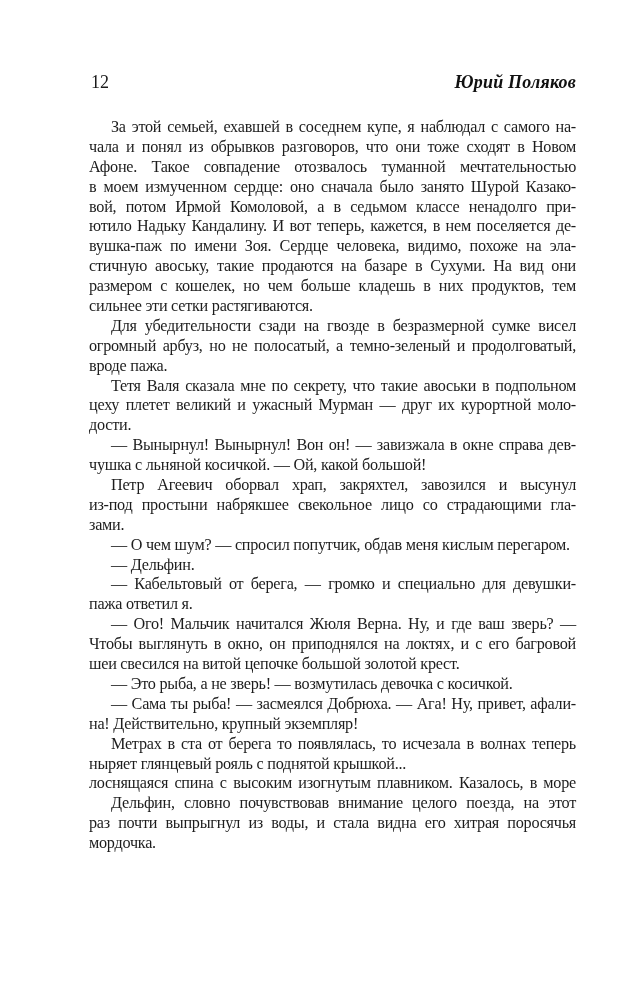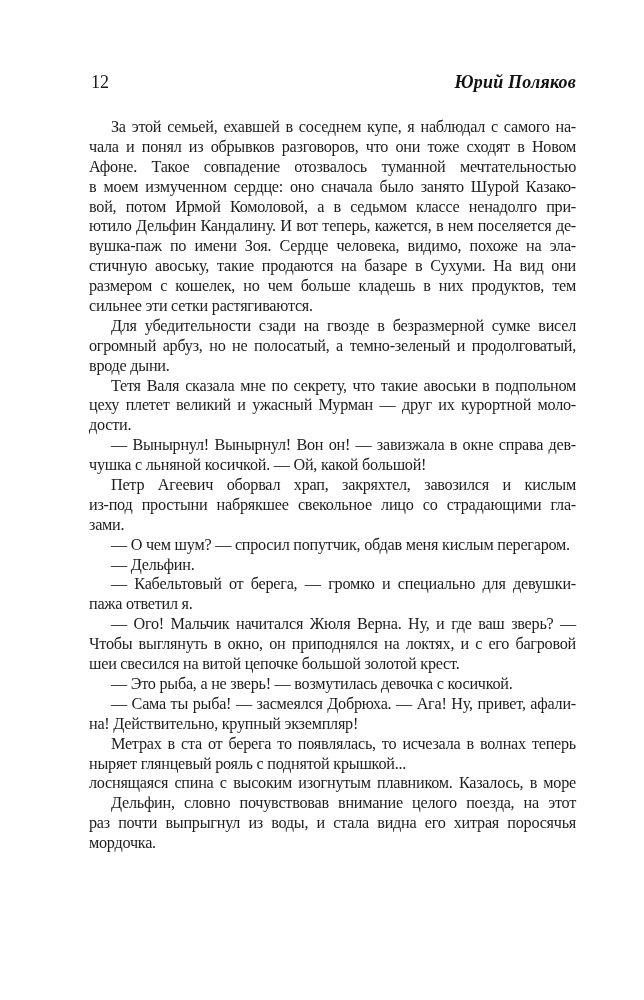--- a/index.html
+++ b/index.html
@@ -85,42 +85,42 @@
     <span class="book-author">Юрий Поляков</span>
   </div>
 
   <div class="body-text" id="body-text">
       <div class="para">
         <span class="line indent">За этой семьей, ехавшей в соседнем купе, я наблюдал с самого на-</span>
         <span class="line">чала и понял из обрывков разговоров, что они тоже сходят в Новом</span>
         <span class="line">Афоне. Такое совпадение отозвалось туманной мечтательностью</span>
         <span class="line">в моем измученном сердце: оно сначала было занято Шурой Казако-</span>
         <span class="line">вой, потом Ирмой Комоловой, а в седьмом классе ненадолго при-</span>
-        <span class="line">ютило Дельфин Кандалину. И вот теперь, кажется, в нем поселяется де-</span>
+        <span class="line">ютило Надьку Кандалину. И вот теперь, кажется, в нем поселяется де-</span>
         <span class="line">вушка-паж по имени Зоя. Сердце человека, видимо, похоже на эла-</span>
         <span class="line">стичную авоську, такие продаются на базаре в Сухуми. На вид они</span>
         <span class="line">размером с кошелек, но чем больше кладешь в них продуктов, тем</span>
         <span class="line last">сильнее эти сетки растягиваются.</span>
       </div>
       <div class="para">
         <span class="line indent">Для убедительности сзади на гвозде в безразмерной сумке висел</span>
         <span class="line">огромный арбуз, но не полосатый, а темно-зеленый и продолговатый,</span>
-        <span class="line last">вроде дыни.</span>
+        <span class="line last">вроде пажа.</span>
       </div>
       <div class="para">
         <span class="line indent">Тетя Валя сказала мне по секрету, что такие авоськи в подпольном</span>
         <span class="line">цеху плетет великий и ужасный Мурман — друг их курортной моло-</span>
         <span class="line last">дости.</span>
       </div>
       <div class="para">
         <span class="line indent">— Вынырнул! Вынырнул! Вон он! — завизжала в окне справа дев-</span>
         <span class="line last">чушка с льняной косичкой. — Ой, какой большой!</span>
       </div>
       <div class="para">
-        <span class="line indent">Петр Агеевич оборвал храп, закряхтел, завозился и кислым</span>
+        <span class="line indent">Петр Агеевич оборвал храп, закряхтел, завозился и высунул</span>
         <span class="line">из-под простыни набрякшее свекольное лицо со страдающими гла-</span>
         <span class="line last">зами.</span>
       </div>
       <div class="para">
         <span class="line indent last">— О чем шум? — спросил попутчик, обдав меня кислым перегаром.</span>
       </div>
       <div class="para">
         <span class="line indent last">— Дельфин.</span>
       </div>
       <div class="para">

